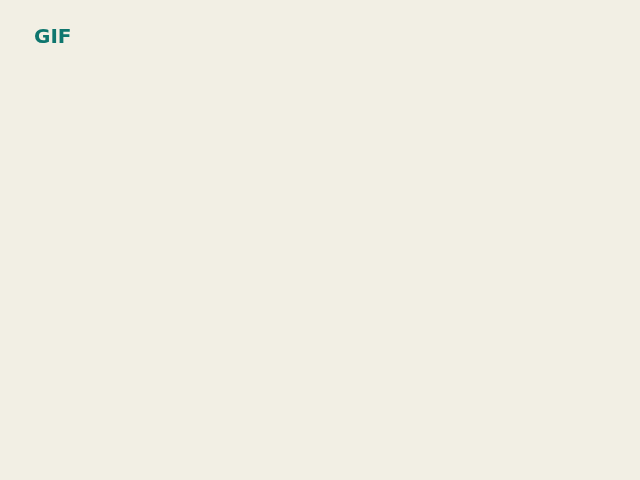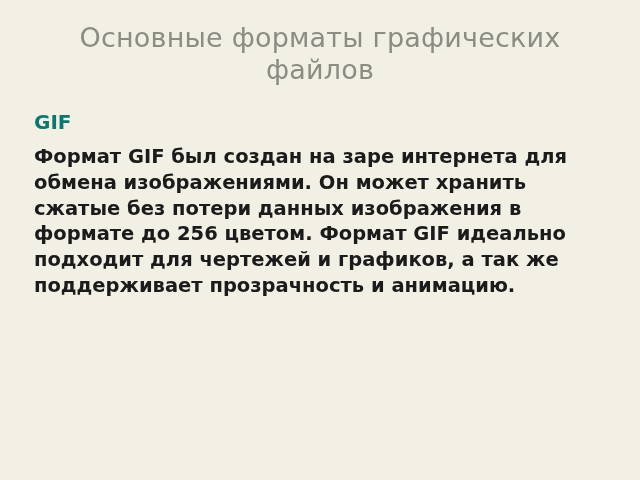--- a/index.html
+++ b/index.html
@@ -48,18 +48,16 @@
     line-height: 1.33;
     margin: 0;
     text-align: left;
     max-width: 560px;
   }
 </style>
 </head>
 <body>
 
 <div class="slide">
-  <h1 class="slide-title">Основные форматы графических файлов</h1>
   <div class="body-block">
     <div class="subheading">GIF</div>
-    <p class="paragraph">Формат GIF был создан на заре интернета для обмена изображениями. Он может хранить сжатые без потери данных изображения в формате до 256 цветом. Формат GIF идеально подходит для чертежей и графиков, а так же поддерживает прозрачность и анимацию.</p>
   </div>
 </div>
 
 </body></html>

